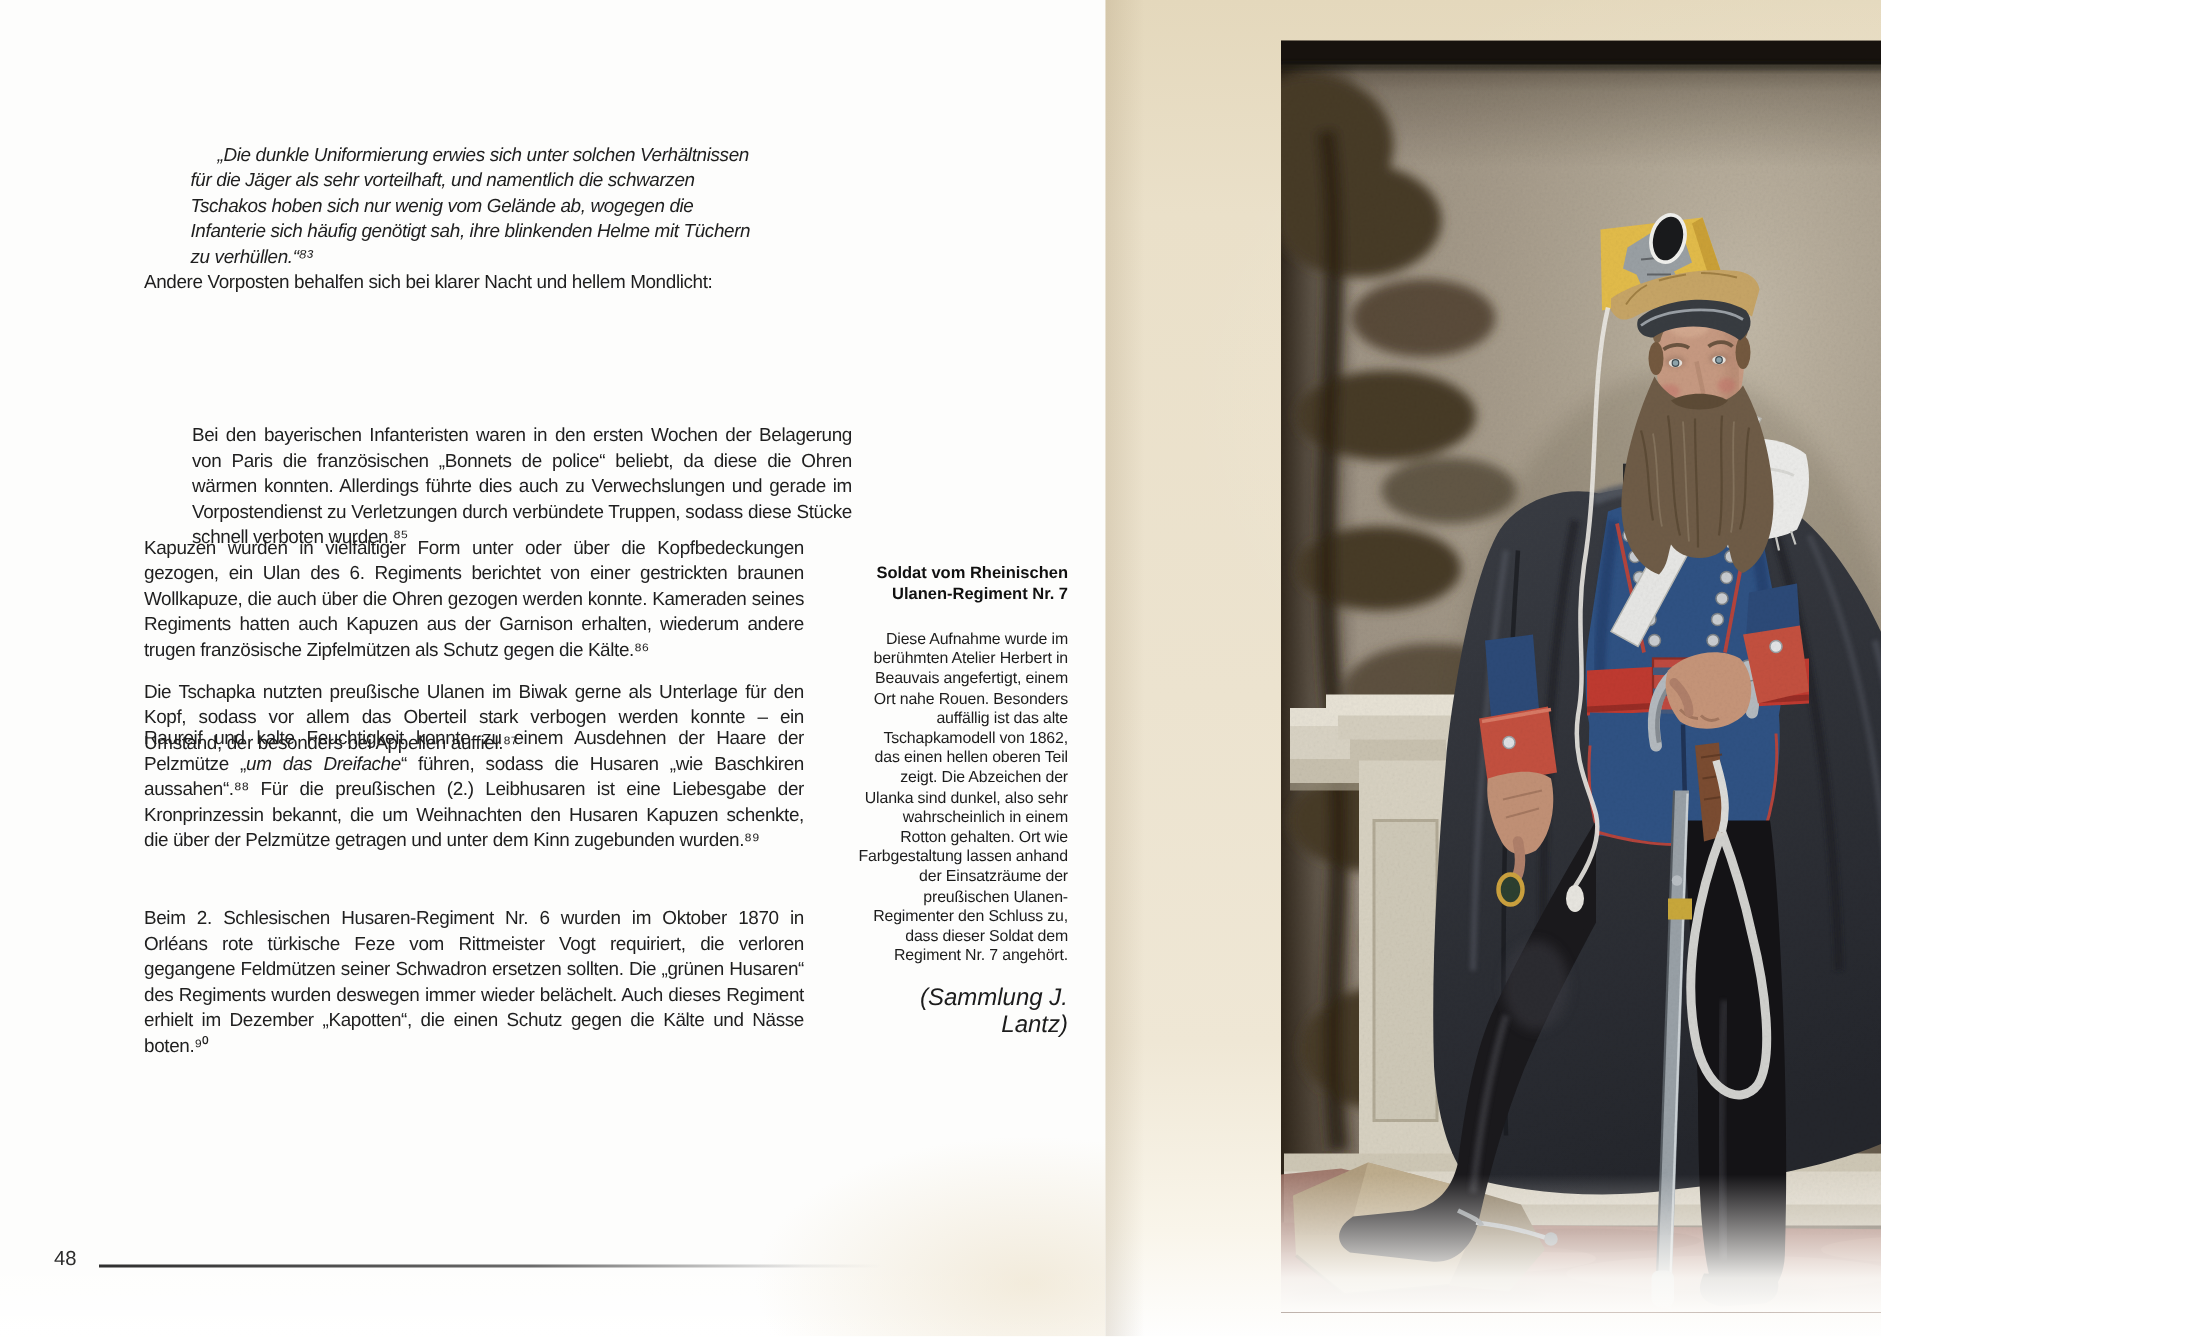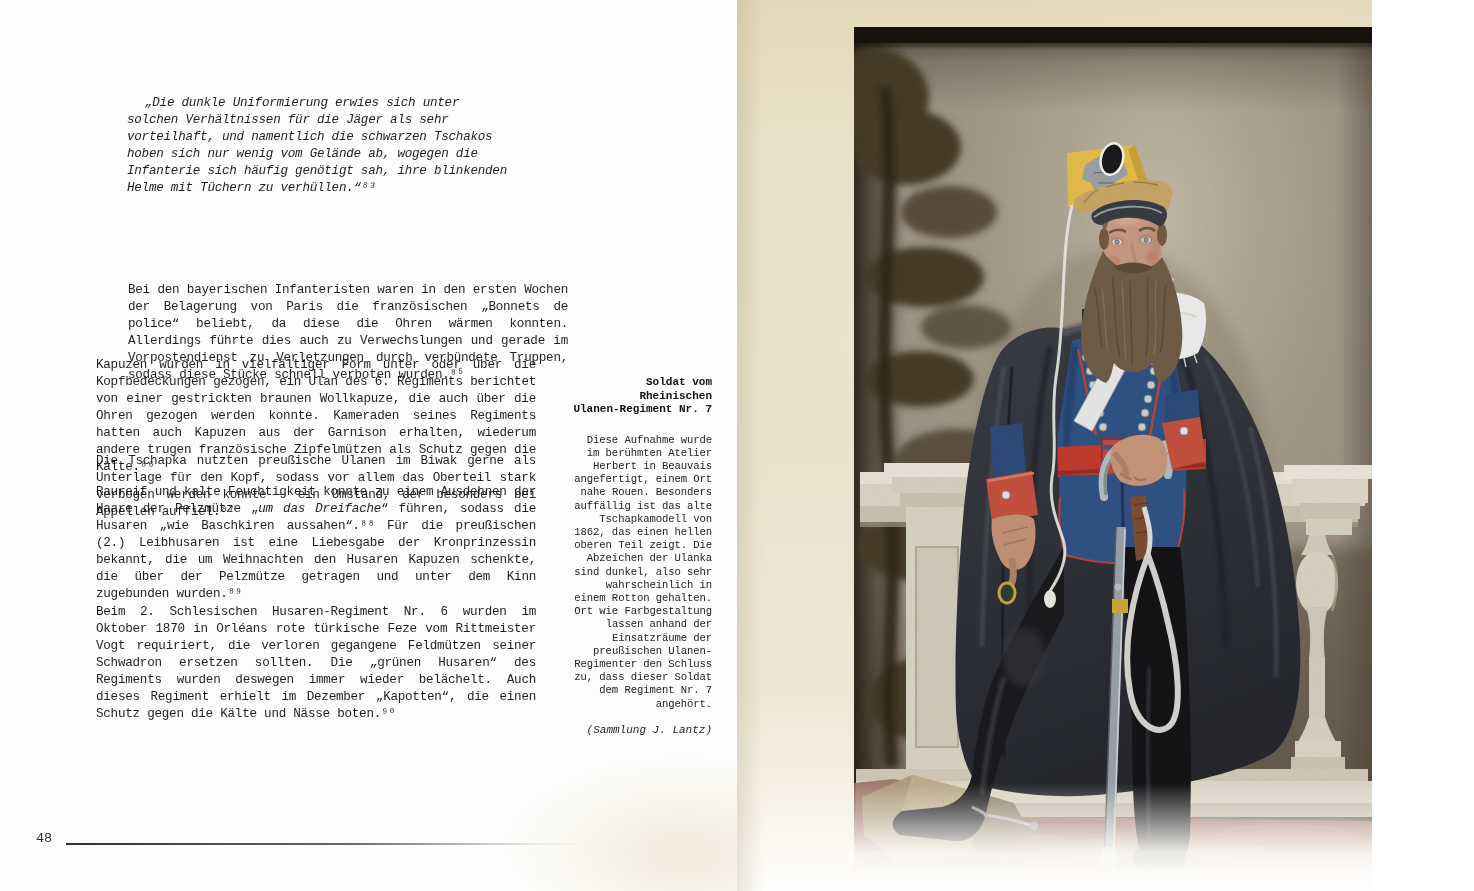--- a/index.html
+++ b/index.html
@@ -1,18 +1,18 @@
 <!DOCTYPE html>
 <html><head>
 <meta charset="utf-8">
 <style>
   html,body{margin:0;padding:0;background:#ffffff;}
   .spread{
-    position:relative;width:1372px;height:891px;overflow:hidden;
-    font-family:Liberation Mono, monospace;
+    position:relative;width:1254px;height:891px;overflow:hidden;
+    font-family:Liberation Sans, sans-serif;
     background:#fdfdfc;
   }
   
   .page-left{
     position:absolute;left:0;top:0;width:737px;height:891px;
     background:
       radial-gradient(260px 140px at 93% 96%, rgba(233,220,192,0.55), rgba(233,220,192,0) 70%),
       linear-gradient(to bottom, rgba(255,255,255,0) 94%, #ffffff 100%),
       #fdfdfc;
   }
@@ -30,39 +30,40 @@
   .it{font-style:italic;}
   .footer-pagenum{position:absolute;left:36px;top:831px;font-size:13.5px;color:#2b2b2b;}
   .footer-rule{
     position:absolute;left:66px;top:843px;width:522px;height:1.6px;
     background:linear-gradient(to right,#2f2f2f,#6a6a6a 55%, rgba(160,160,160,0.18) 90%, rgba(160,160,160,0));
   }
   
   .caption-col{position:absolute;left:570px;top:376px;width:142px;text-align:right;color:#1c1c1c;}
   .caption-title{font-weight:bold;font-size:11px;line-height:13.5px;white-space:pre-line;color:#101010;margin:0 0 17px 0;}
   .caption-body{font-size:10.6px;line-height:13.2px;letter-spacing:-0.1px;margin:0;}
-  .caption-credit{font-size:11px;font-style:italic;margin:13px 0 0 0;}
+  .caption-credit{font-size:16px;font-style:italic;margin:13px 0 0 0;}
   
   .page-right{
     position:absolute;left:737px;top:0;width:737px;height:891px;
     background:
       linear-gradient(90deg, rgba(150,128,92,0.20) 0px, rgba(150,128,92,0) 26px),
       radial-gradient(620px 420px at 70% 30%, rgba(255,252,242,0.35), rgba(255,252,242,0) 75%),
       linear-gradient(to bottom,#e4d8bc 0%, #eae0c9 16%, #ece3cf 52%, #efe7d5 78%, #f9f5ea 92%, #fefefe 100%);
   }
   .pagenum-right{position:absolute;left:1426px;top:858px;font-size:13.5px;color:#000000;}
   .photo-svg{position:absolute;left:854px;top:27px;width:529px;height:848px;}
 </style>
 </head>
 <body>
 
 <div class="spread">
 
   <div class="page-left">
     <div class="tblock quote q1">„Die dunkle Uniformierung erwies sich unter solchen Verhältnissen für die Jäger als sehr vorteilhaft, und namentlich die schwarzen Tschakos hoben sich nur wenig vom Gelände ab, wogegen die Infanterie sich häufig genötigt sah, ihre blinkenden Helme mit Tüchern zu verhüllen.“⁸³</div>
+    <div class="tblock para p-intro">Andere Vorposten behalfen sich bei klarer Nacht und hellem Mondlicht:</div>
     <div class="tblock para p2">Bei den bayerischen Infanteristen waren in den ersten Wochen der Belagerung von Paris die französischen „Bonnets de police“ beliebt, da diese die Ohren wärmen konnten. Allerdings führte dies auch zu Verwechslungen und gerade im Vorpostendienst zu Verletzungen durch verbündete Truppen, sodass diese Stücke schnell verboten wurden.⁸⁵</div>
     <div class="tblock para p3">Kapuzen wurden in vielfältiger Form unter oder über die Kopfbedeckungen gezogen, ein Ulan des 6. Regiments berichtet von einer gestrickten braunen Wollkapuze, die auch über die Ohren gezogen werden konnte. Kameraden seines Regiments hatten auch Kapuzen aus der Garnison erhalten, wiederum andere trugen französische Zipfelmützen als Schutz gegen die Kälte.⁸⁶</div>
     <div class="tblock para p4">Die Tschapka nutzten preußische Ulanen im Biwak gerne als Unterlage für den Kopf, sodass vor allem das Oberteil stark verbogen werden konnte – ein Umstand, der besonders bei Appellen auffiel.⁸⁷</div>
     <div class="tblock para p5"><span>Raureif und kalte Feuchtigkeit konnte zu einem Ausdehnen der Haare der Pelzmütze „</span><span class="it">um das Dreifache</span><span>“ führen, sodass die Husaren „wie Baschkiren aussahen“.⁸⁸ Für die preußischen (2.) Leibhusaren ist eine Liebesgabe der Kronprinzessin bekannt, die um Weihnachten den Husaren Kapuzen schenkte, die über der Pelzmütze getragen und unter dem Kinn zugebunden wurden.⁸⁹</span></div>
     <div class="tblock para p6">Beim 2. Schlesischen Husaren-Regiment Nr. 6 wurden im Oktober 1870 in Orléans rote türkische Feze vom Rittmeister Vogt requiriert, die verloren gegangene Feldmützen seiner Schwadron ersetzen sollten. Die „grünen Husaren“ des Regiments wurden deswegen immer wieder belächelt. Auch dieses Regiment erhielt im Dezember „Kapotten“, die einen Schutz gegen die Kälte und Nässe boten.⁹⁰</div>
 
     <div class="footer-pagenum">48</div>
     <div class="footer-rule"></div>
 
     <div class="caption-col">

